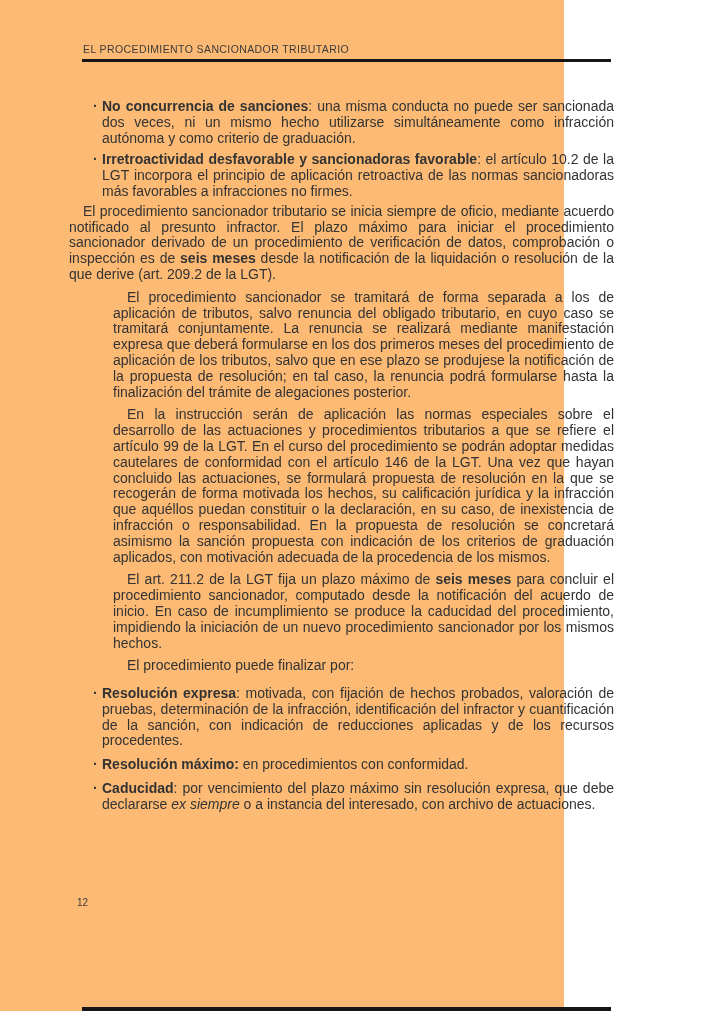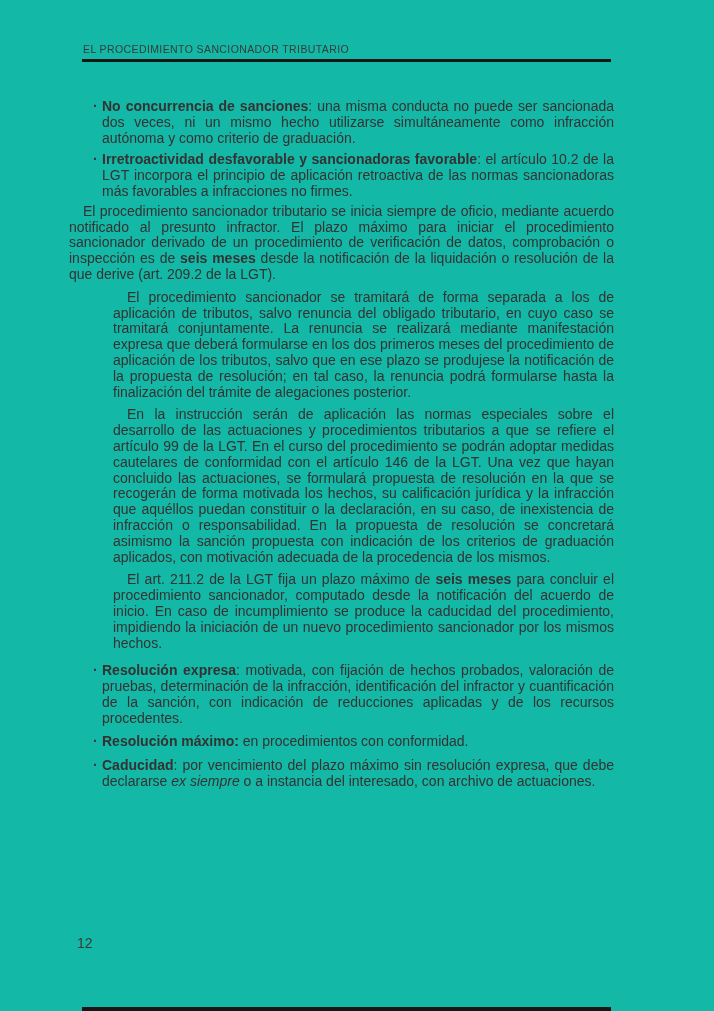--- a/index.html
+++ b/index.html
@@ -2,21 +2,21 @@
 <html lang="es"><head>
 <meta charset="utf-8">
 <style>
   html, body { margin: 0; padding: 0; }
   body {
     width: 714px; height: 1011px;
     background: #ffffff;
     font-family: "Liberation Sans", sans-serif;
     overflow: hidden;
   }
-  .page { position: relative; width: 714px; height: 1011px; background: #14b8a6; }
+  .page { position: relative; width: 564px; height: 1011px; background: #fdba74; }
 
   .running-header {
     position: absolute; left: 83px; top: 43px;
     font-size: 10.5px; letter-spacing: 0.4px;
     color: #3a3a3a; white-space: nowrap;
   }
   .header-rule {
     position: absolute; left: 82px; top: 59px;
     width: 529px; height: 3px; background: #161616;
   }
@@ -46,22 +46,22 @@
   .blist.bottom .li + .li { margin-top: 8px; }
   .li .bullet {
     position: absolute; left: 24px; top: 0;
     font-weight: bold; color: #333333;
   }
 
   b { font-weight: bold; }
   i { font-style: italic; }
 
   .page-number {
-    position: absolute; left: 77px; top: 935px;
-    font-size: 14px; color: #3a3a3a;
+    position: absolute; left: 77px; top: 897px;
+    font-size: 10px; color: #3a3a3a;
   }
 </style>
 </head>
 <body>
 
 <div class="page">
 
   <div class="running-header">EL PROCEDIMIENTO SANCIONADOR TRIBUTARIO</div>
   <div class="header-rule"></div>
 
@@ -75,20 +75,21 @@
       <div class="li">
         <span class="bullet">·</span>
         <span class="li-text"><b>Irretroactividad desfavorable y sancionadoras favorable</b><span>: el artículo 10.2 de la LGT incorpora el principio de aplicación retroactiva de las normas sancionadoras más favorables a infracciones no firmes.</span></span>
       </div>
     </div>
 
     <p class="para first-after-list"><span>El procedimiento sancionador tributario se inicia siempre de oficio, mediante acuerdo notificado al presunto infractor. El plazo máximo para iniciar el procedimiento sancionador derivado de un procedimiento de verificación de datos, comprobación o inspección es de </span><b>seis meses</b><span> desde la notificación de la liquidación o resolución de la que derive (art. 209.2 de la LGT).</span></p>
     <p class="para"><span>El procedimiento sancionador se tramitará de forma separada a los de aplicación de tributos, salvo renuncia del obligado tributario, en cuyo caso se tramitará conjuntamente. La renuncia se realizará mediante manifestación expresa que deberá formularse en los dos primeros meses del procedimiento de aplicación de los tributos, salvo que en ese plazo se produjese la notificación de la propuesta de resolución; en tal caso, la renuncia podrá formularse hasta la finalización del trámite de alegaciones posterior.</span></p>
     <p class="para"><span>En la instrucción serán de aplicación las normas especiales sobre el desarrollo de las actuaciones y procedimientos tributarios a que se refiere el artículo 99 de la LGT. En el curso del procedimiento se podrán adoptar medidas cautelares de conformidad con el artículo 146 de la LGT. Una vez que hayan concluido las actuaciones, se formulará propuesta de resolución en la que se recogerán de forma motivada los hechos, su calificación jurídica y la infracción que aquéllos puedan constituir o la declaración, en su caso, de inexistencia de infracción o responsabilidad. En la propuesta de resolución se concretará asimismo la sanción propuesta con indicación de los criterios de graduación aplicados, con motivación adecuada de la procedencia de los mismos.</span></p>
     <p class="para"><span>El art. 211.2 de la LGT fija un plazo máximo de </span><b>seis meses</b><span> para concluir el procedimiento sancionador, computado desde la notificación del acuerdo de inicio. En caso de incumplimiento se produce la caducidad del procedimiento, impidiendo la iniciación de un nuevo procedimiento sancionador por los mismos hechos.</span></p>
+    <p class="para lead-line"><span>El procedimiento puede finalizar por:</span></p>
 
     <div class="blist bottom">
       <div class="li">
         <span class="bullet">·</span>
         <span class="li-text"><b>Resolución expresa</b><span>: motivada, con fijación de hechos probados, valoración de pruebas, determinación de la infracción, identificación del infractor y cuantificación de la sanción, con indicación de reducciones aplicadas y de los recursos procedentes.</span></span>
       </div>
       <div class="li">
         <span class="bullet">·</span>
         <span class="li-text"><b>Resolución máximo:</b><span> en procedimientos con conformidad.</span></span>
       </div>

